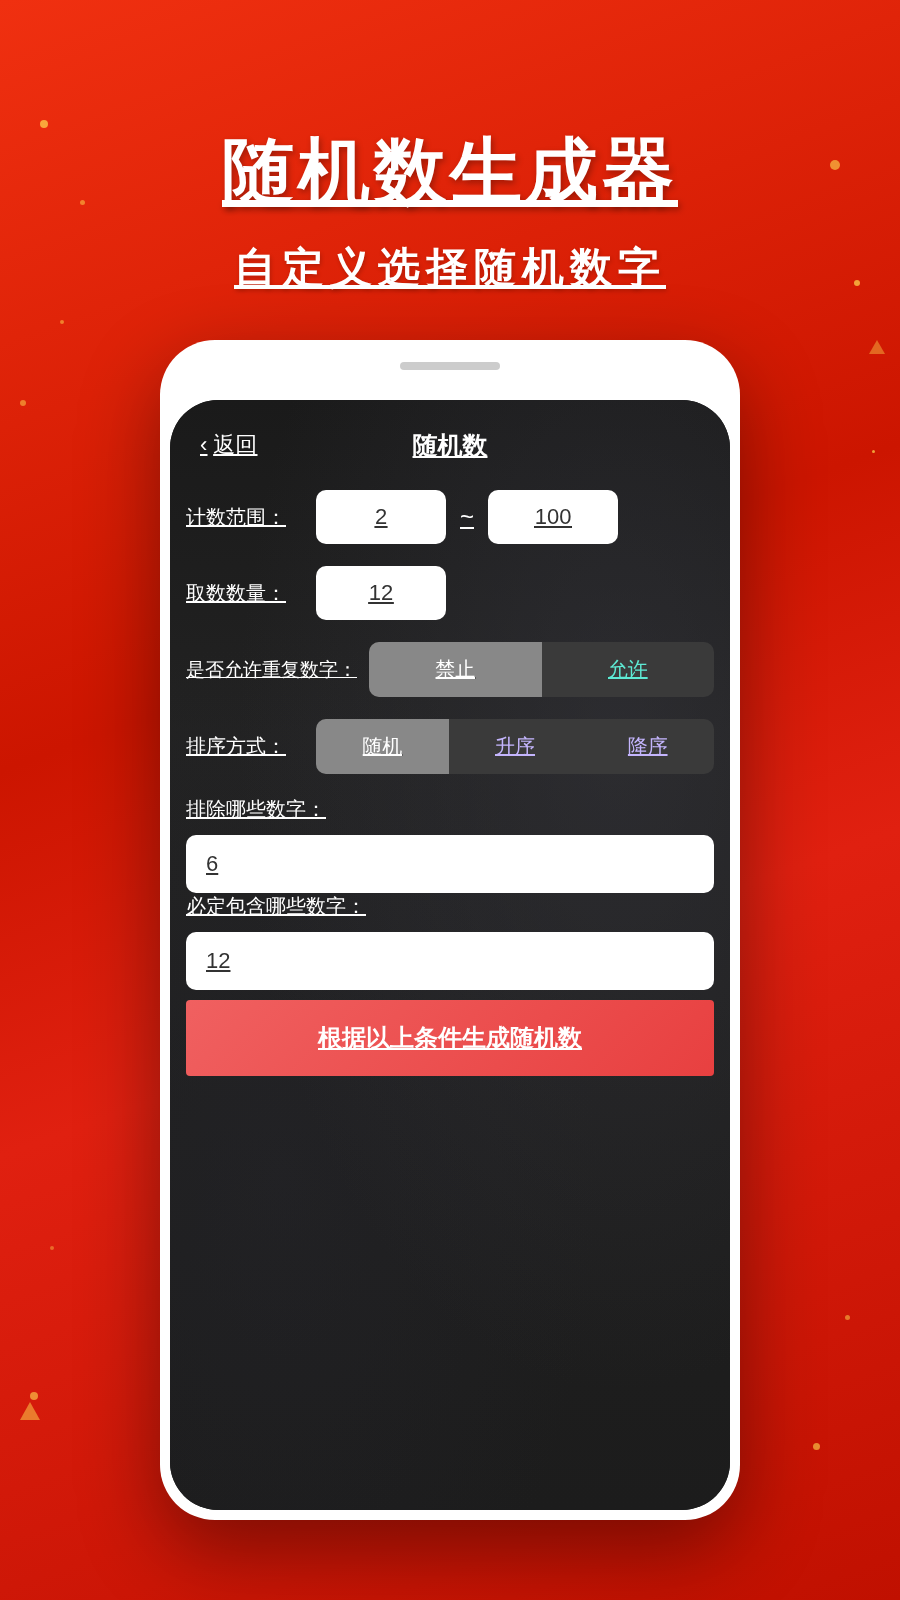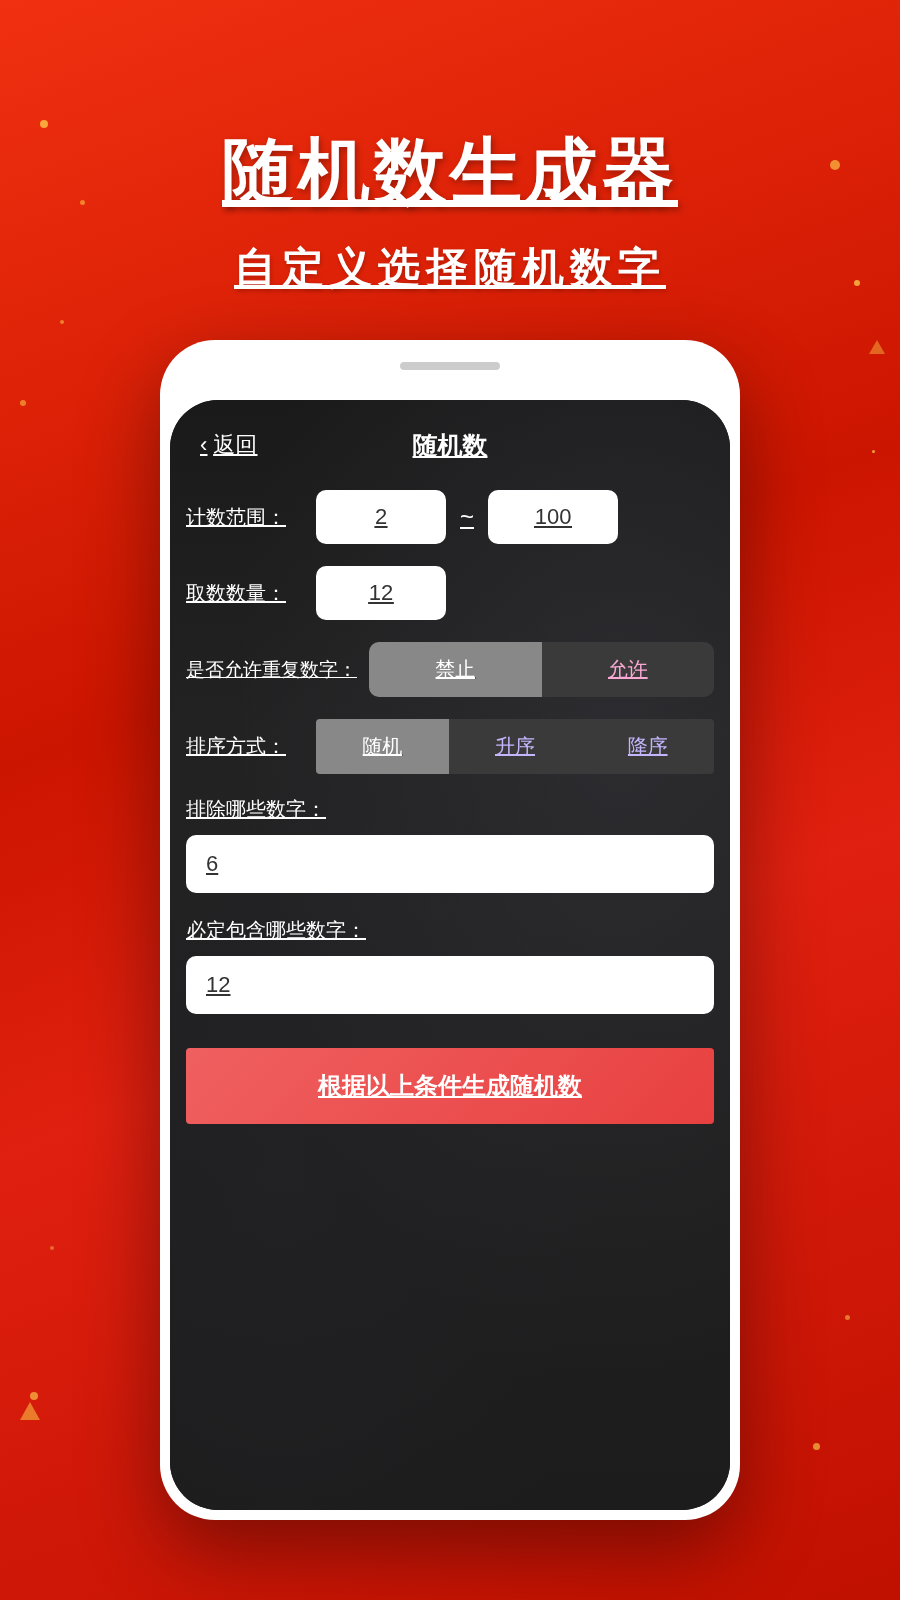--- a/index.html
+++ b/index.html
@@ -199,36 +199,36 @@
       border-radius: 10px;
       overflow: hidden;
       flex: 1;
     }
 
     .toggle-btn {
       flex: 1;
       padding: 14px 0;
       text-align: center;
       font-size: 20px;
-      color: #f9a8d4;
+      color: #5eead4;
       cursor: pointer;
       border: none;
       background: transparent;
     }
 
     .toggle-btn.active {
       background: #888;
       color: white;
     }
 
     
     .sort-toggle-group {
       display: flex;
       background: #3a3a3a;
-      border-radius: 4px;
+      border-radius: 10px;
       overflow: hidden;
       flex: 1;
     }
 
     .sort-btn {
       flex: 1;
       padding: 14px 0;
       text-align: center;
       font-size: 20px;
       color: #c4b5fd;
@@ -254,21 +254,20 @@
       outline: none;
     }
 
     .section-label {
       color: white;
       font-size: 20px;
       margin-bottom: 12px;
     }
 
     .input-section {
-      margin-bottom: 24px;
     }
 
     
     .generate-btn {
       width: 100%;
       padding: 22px;
       background: linear-gradient(135deg, #f06060, #e84040);
       border: none;
       border-radius: 4px;
       color: white;

